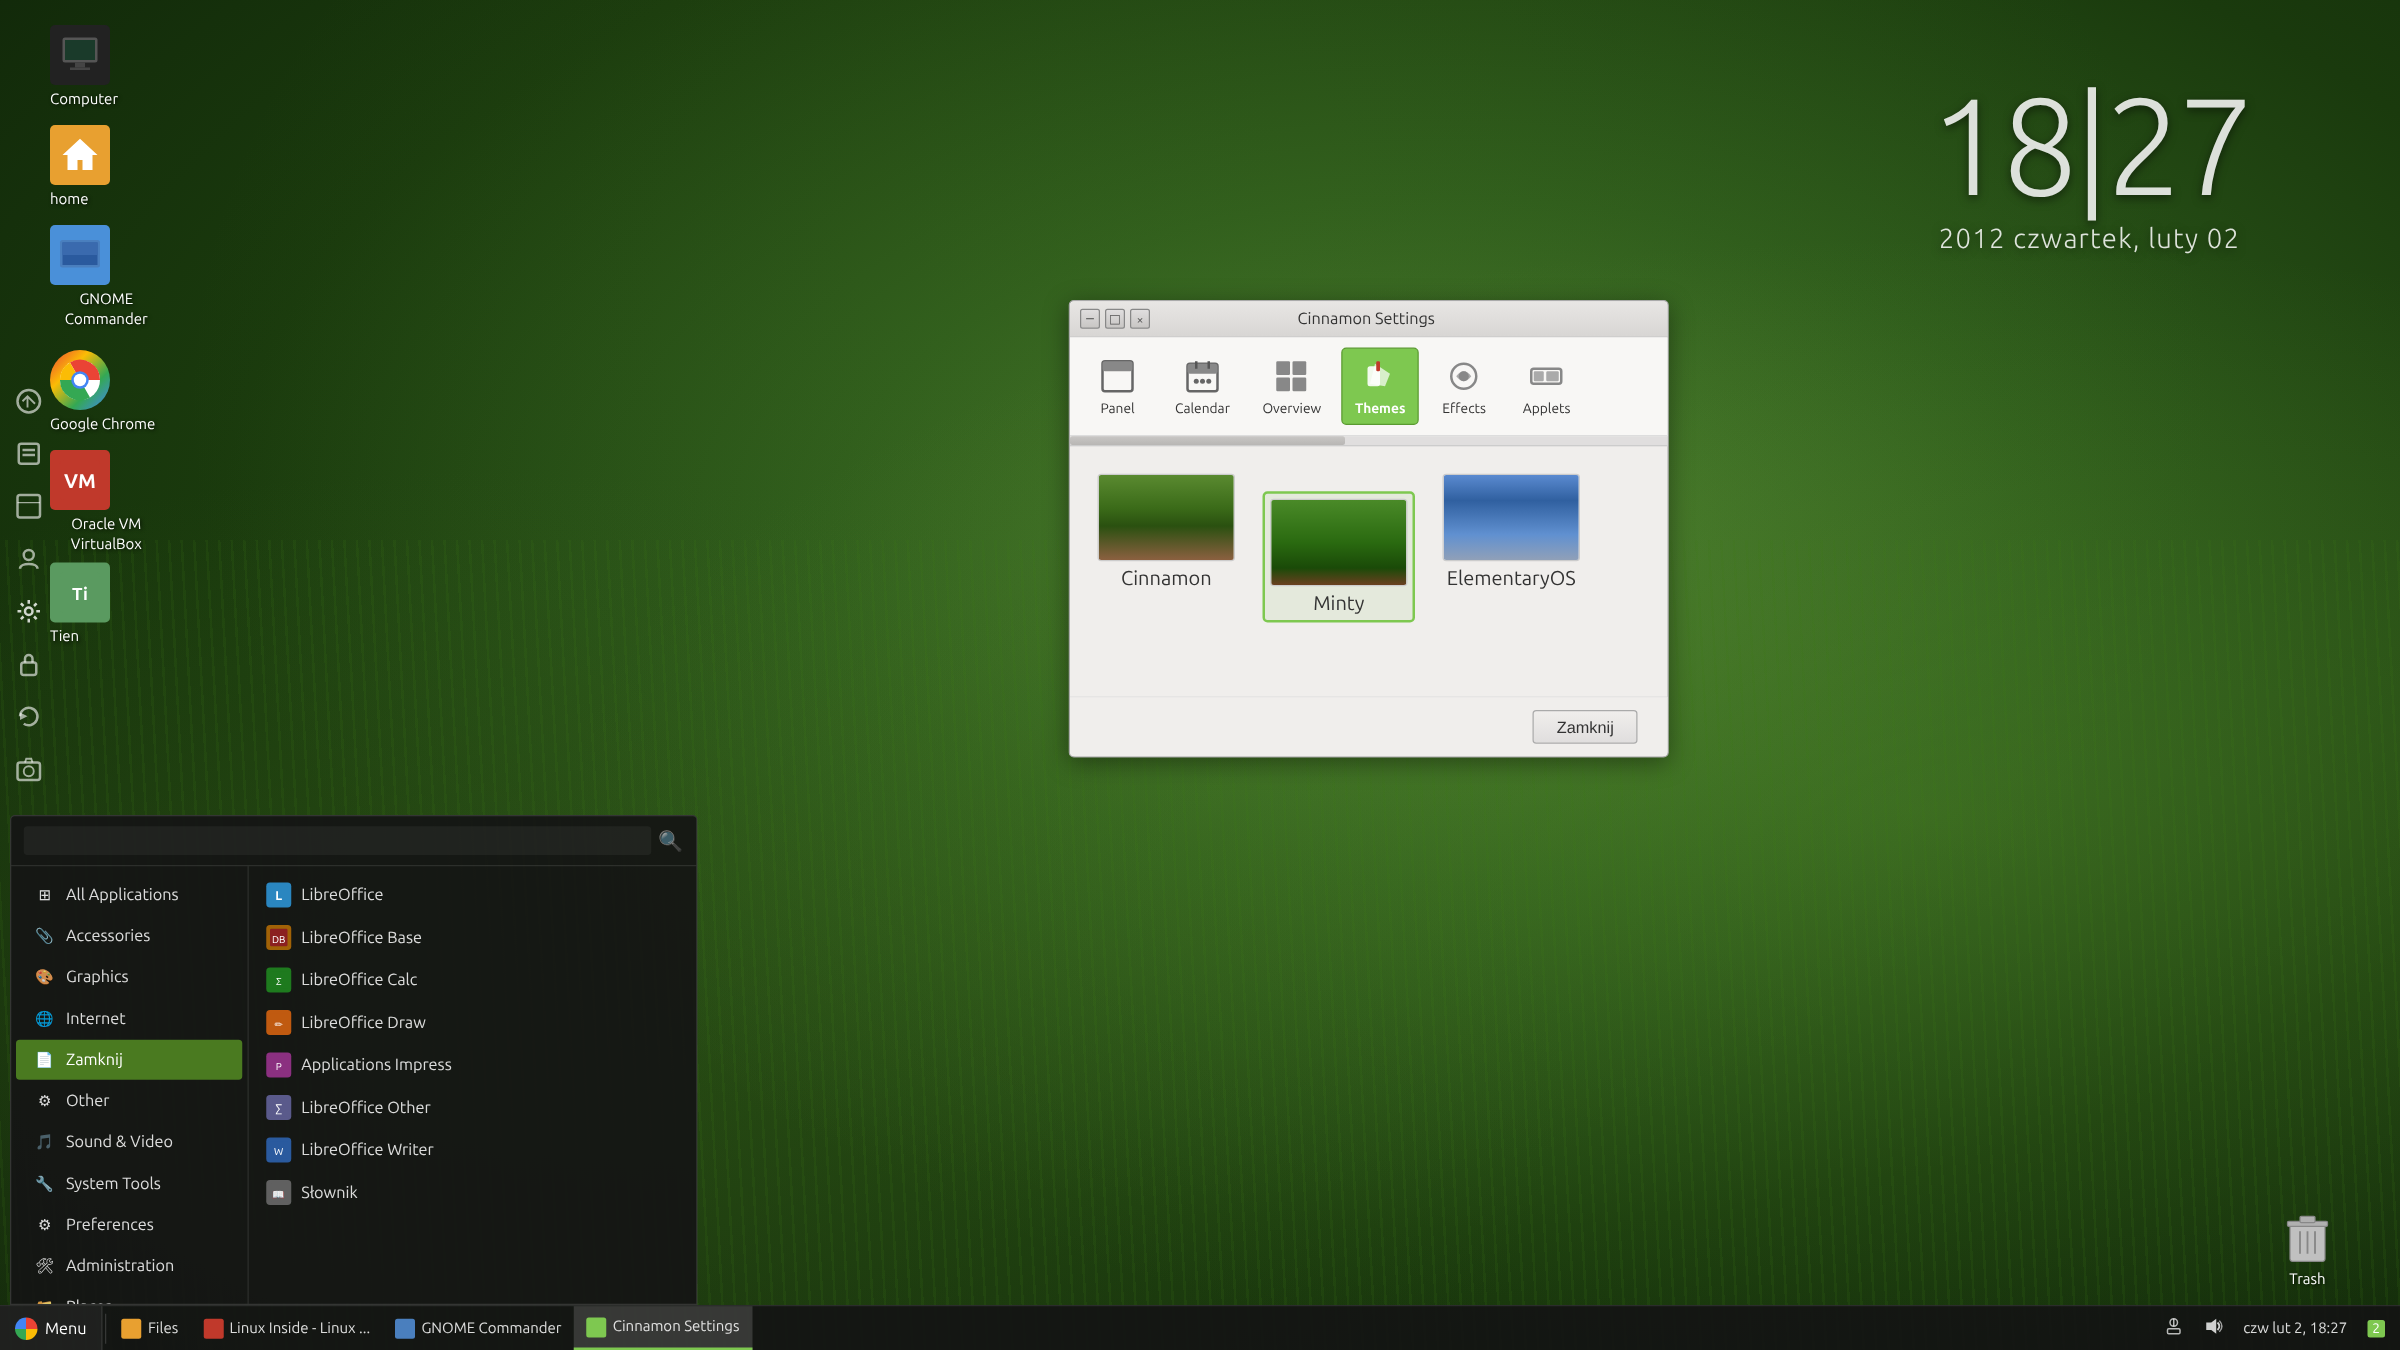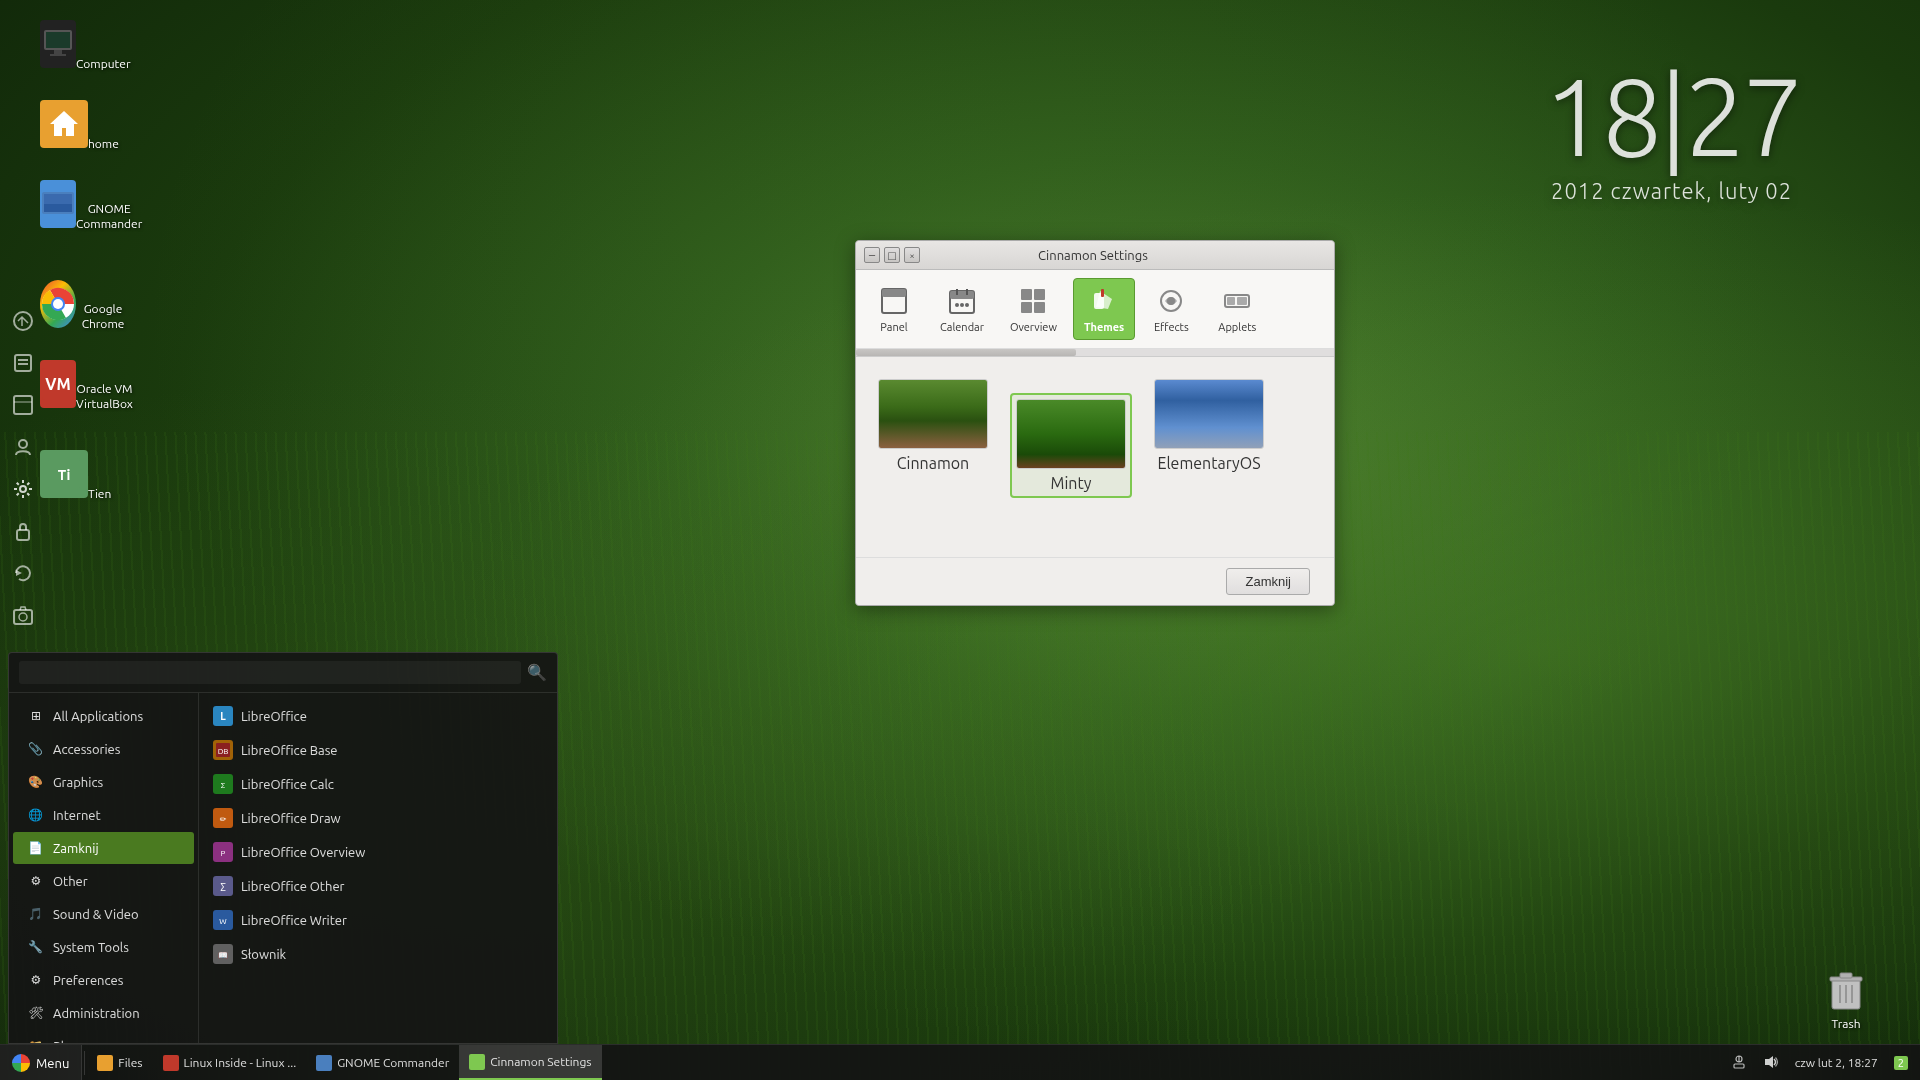--- a/index.html
+++ b/index.html
@@ -64,22 +64,22 @@
       font-size: 22px;
       font-weight: 300;
       margin-top: 8px;
       letter-spacing: 1px;
     }
 
     
     .desktop-icon {
       position: absolute;
       display: flex;
-      flex-direction: row;
-      align-items: flex-end;
+      flex-direction: column;
+      align-items: flex-start;
       cursor: pointer;
       width: 90px;
     }
     .desktop-icon .icon-img {
       width: 48px;
       height: 48px;
       margin-bottom: 4px;
     }
     .desktop-icon .icon-label {
       color: white;
@@ -713,21 +713,21 @@
         </div>
         <span>LibreOffice Draw</span>
       </div>
       <div class="menu-item">
         <div class="app-icon" style="background:#8b3080;">
           <svg width="16" height="16" viewBox="0 0 16 16">
               <rect x="1" y="1" width="14" height="14" rx="1" fill="#8b3080"></rect>
               <text x="8" y="12" text-anchor="middle" fill="white" font-size="8">P</text>
             </svg>
         </div>
-        <span>LibreOffice Overview</span>
+        <span>Applications Impress</span>
       </div>
       <div class="menu-item">
         <div class="app-icon" style="background:#5a5a8b;">
           <svg width="16" height="16" viewBox="0 0 16 16">
               <rect x="1" y="1" width="14" height="14" rx="1" fill="#5a5a8b"></rect>
               <text x="8" y="12" text-anchor="middle" fill="white" font-size="10">∑</text>
             </svg>
         </div>
         <span>LibreOffice Other</span>
       </div>

